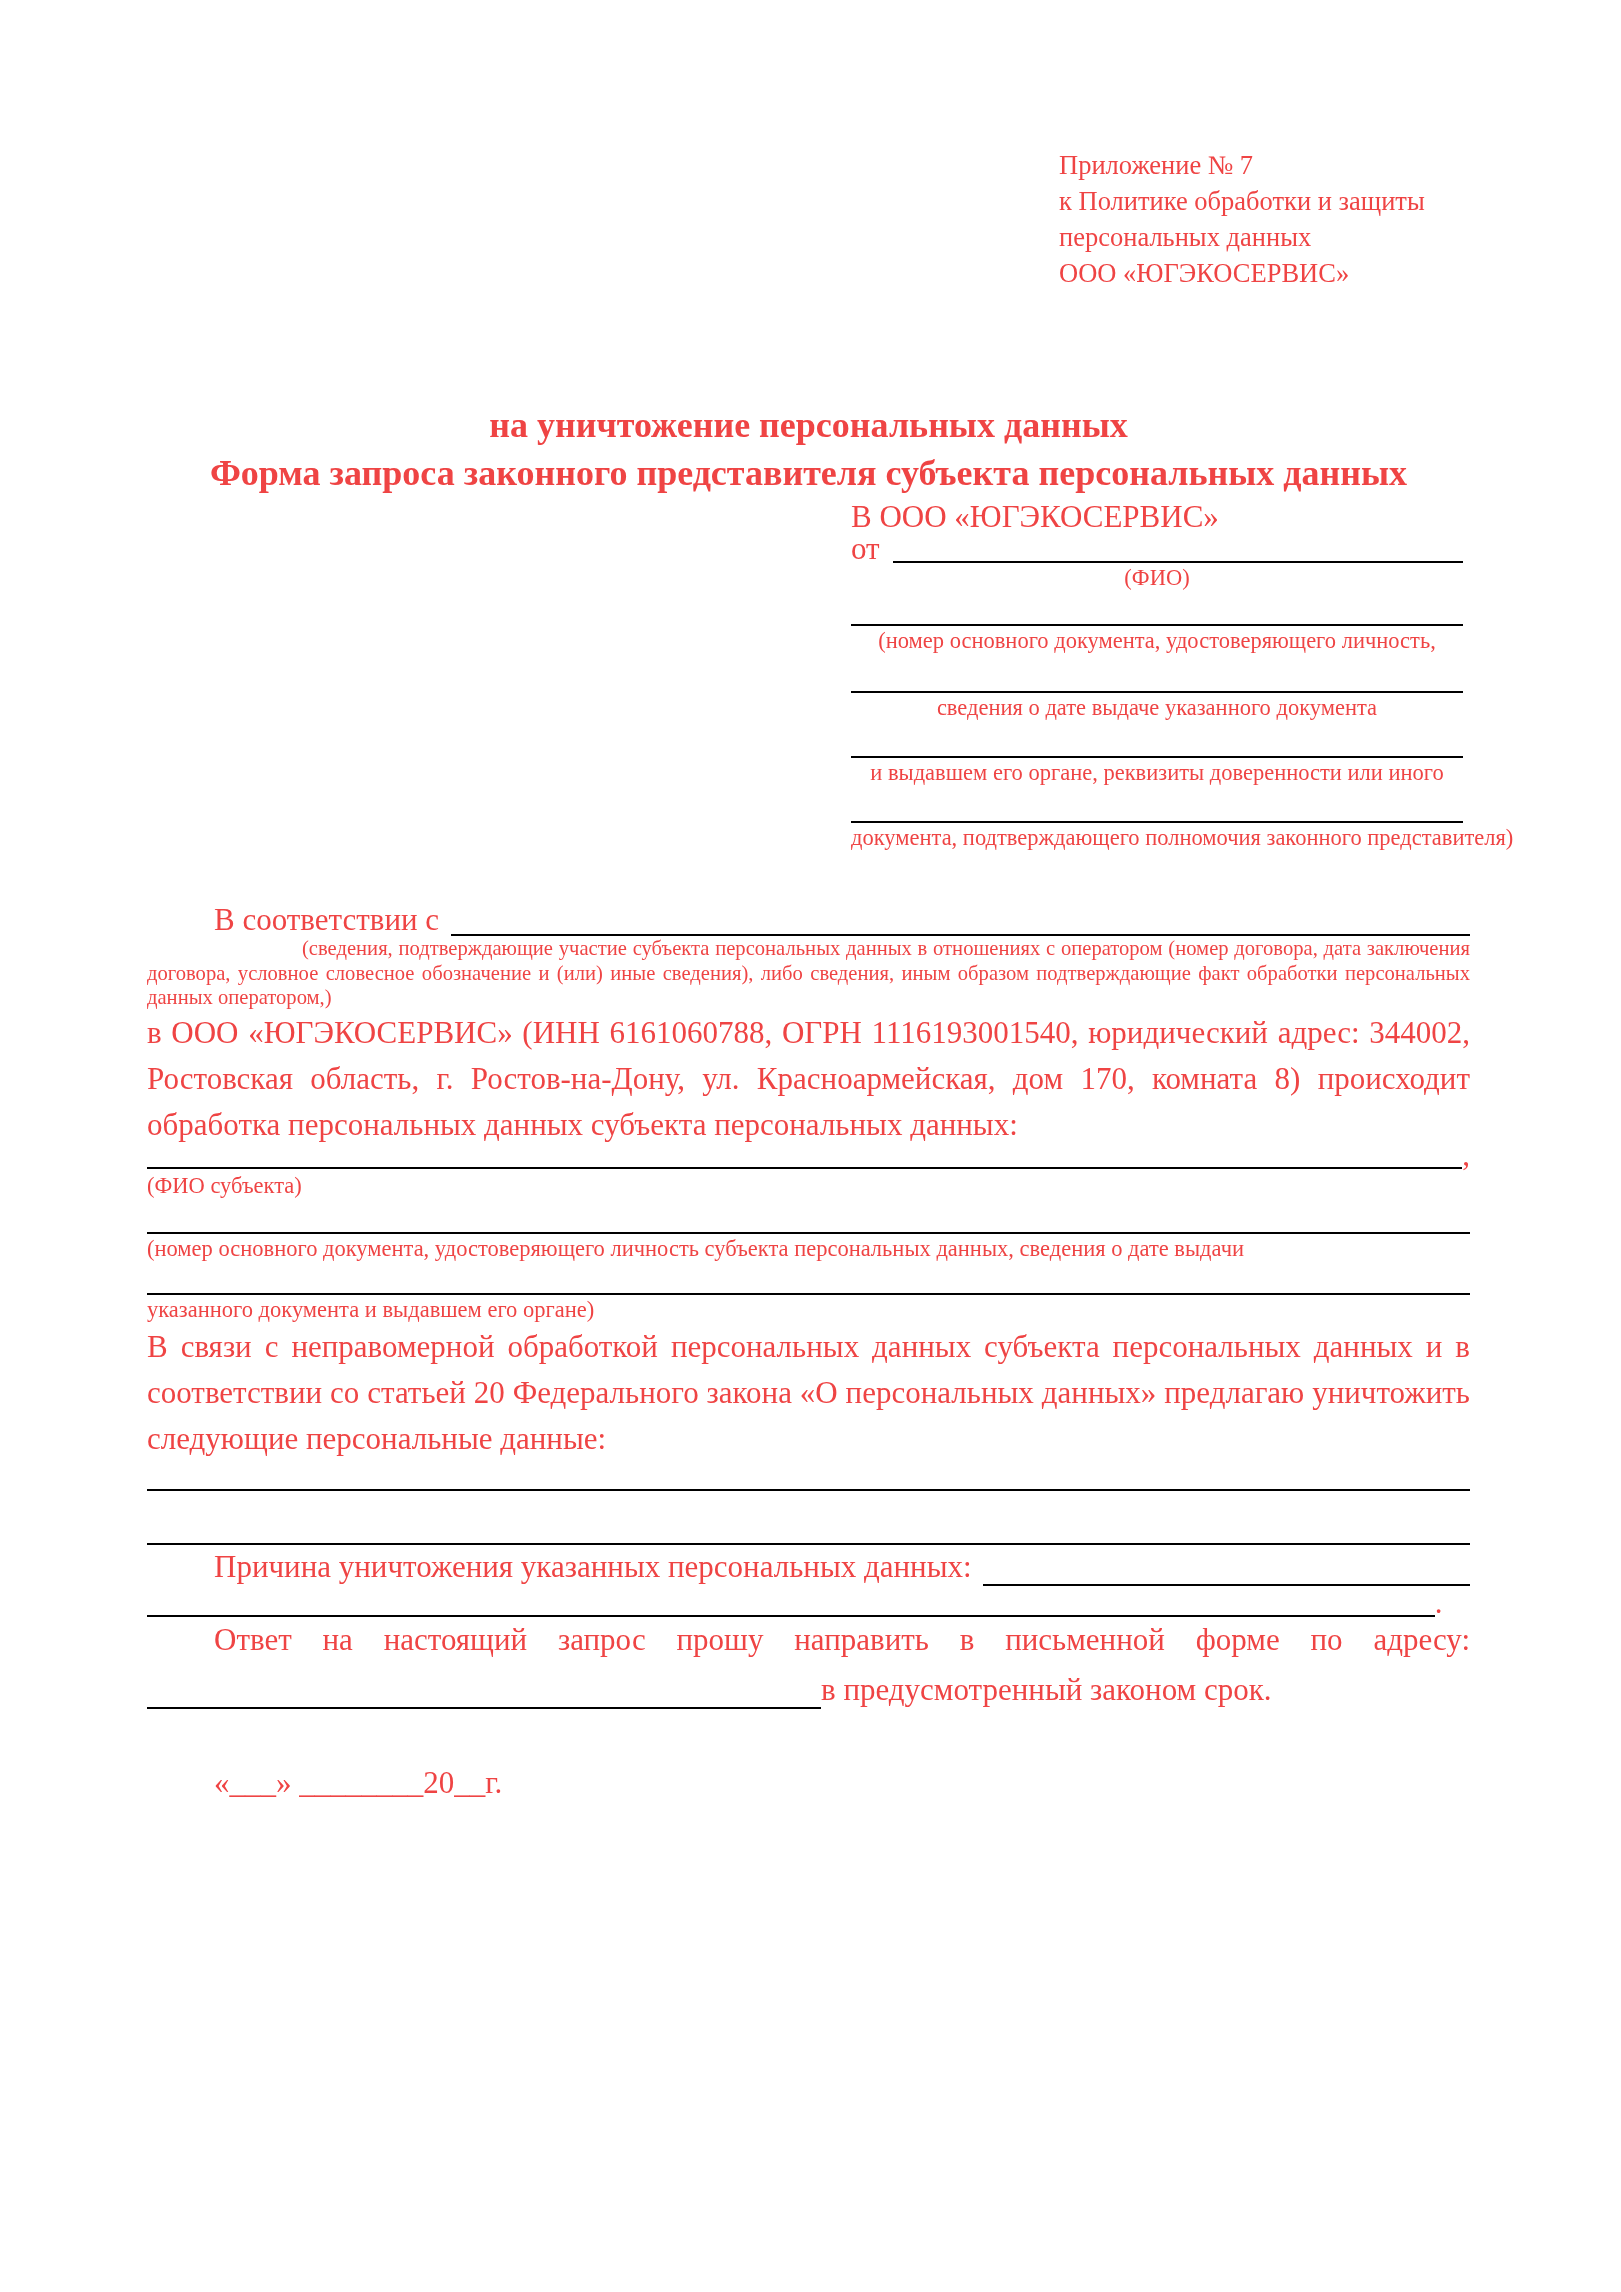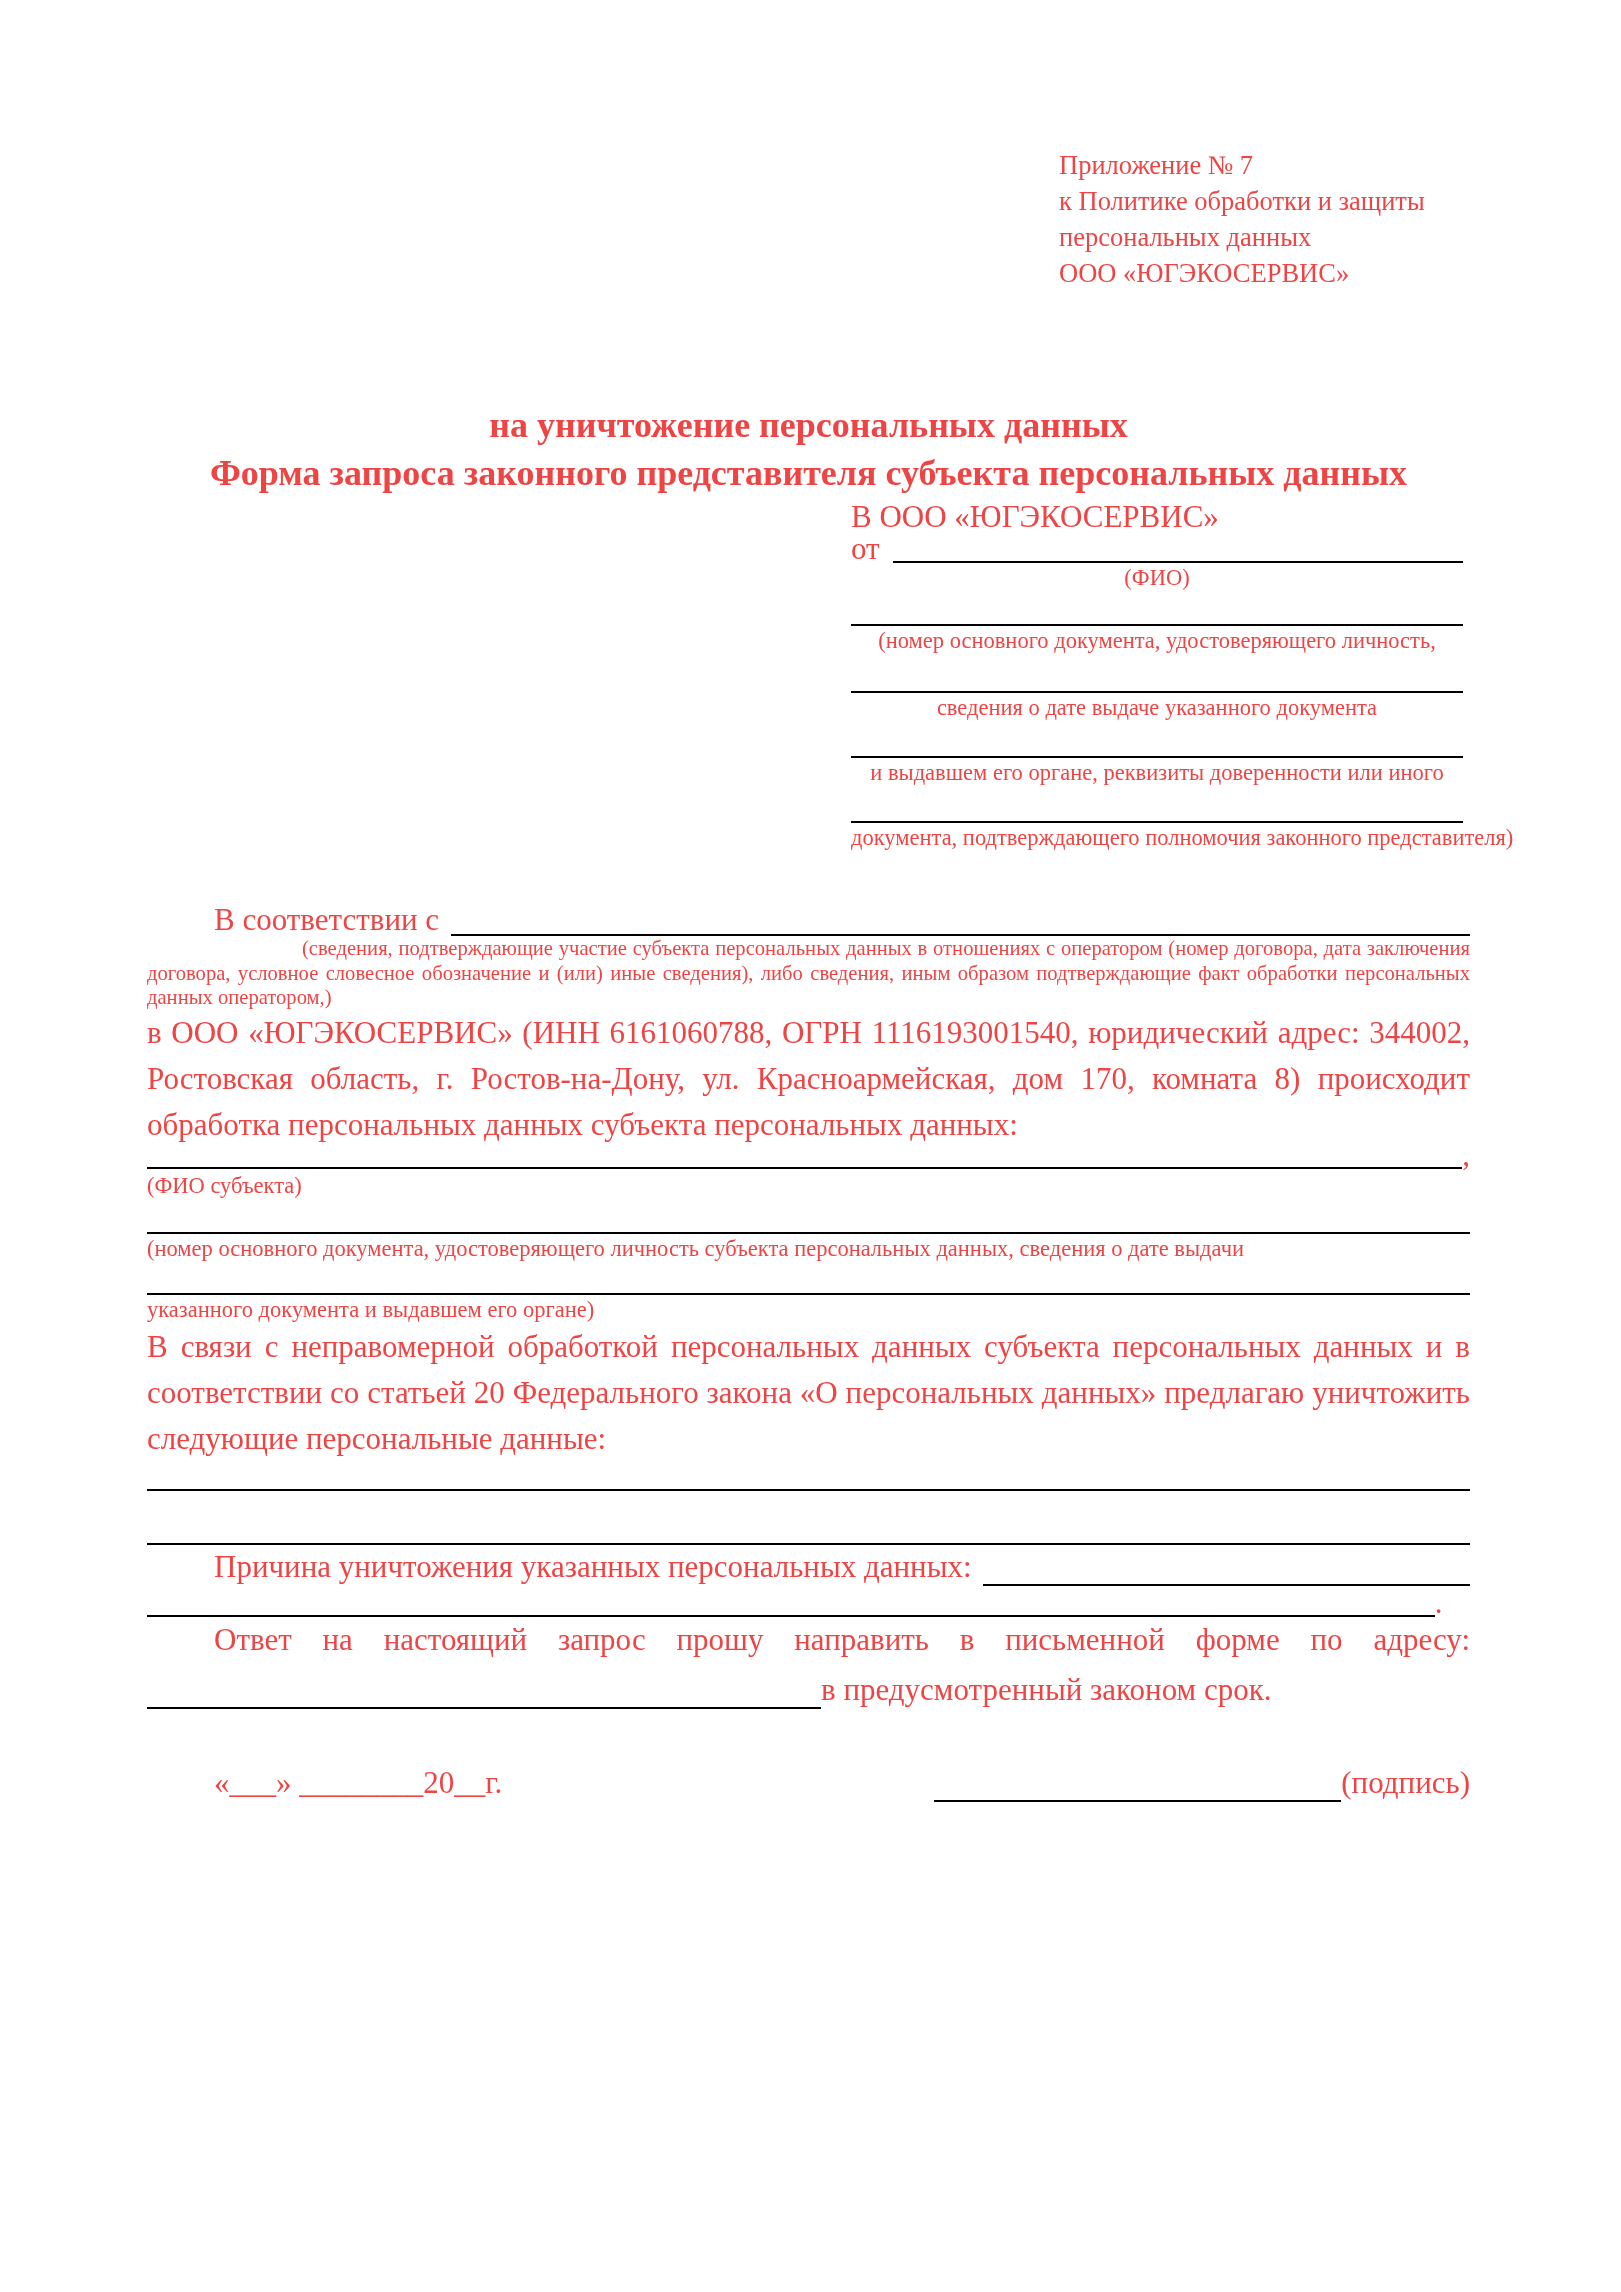--- a/index.html
+++ b/index.html
@@ -124,20 +124,16 @@
   </div>
 
   <div class="bodytext answer">Ответ на настоящий запрос прошу направить в письменной форме по адресу:</div>
   <div class="suffix-row bodytext">
     <span class="addr-fill"></span>
     <span class="txt">в предусмотренный законом срок.</span>
   </div>
 
   <div class="footer-row">
     <span class="date-cell">«___» ________20__г.</span>
-    <span class="sig-cell">
-      <span class="sig-line"></span>
-      <span class="sig-cap">(подпись)</span>
-    </span>
   </div>
 
 </div>
 
 
 </body></html>

